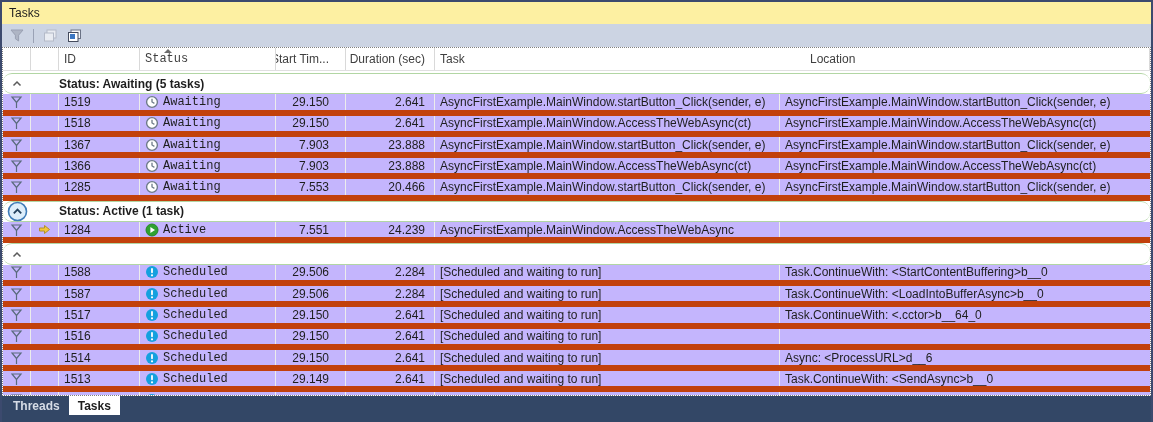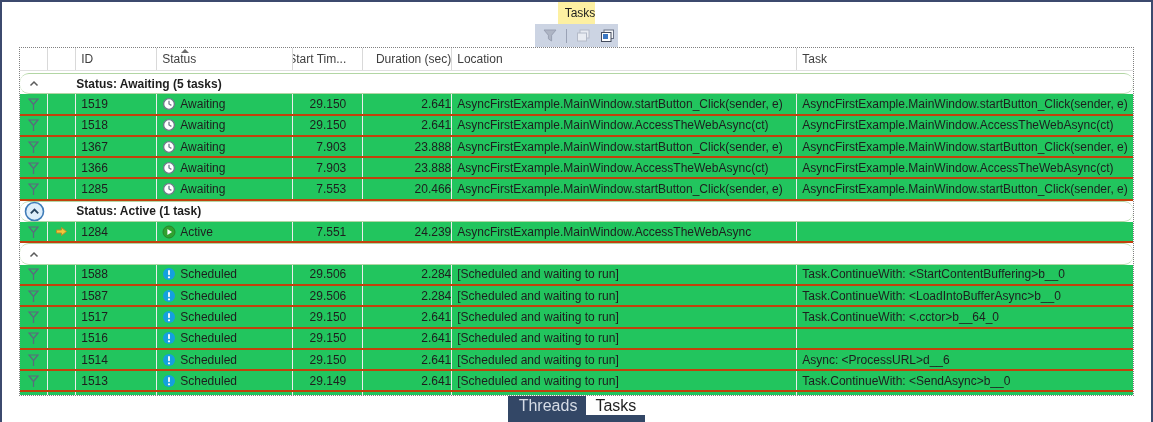--- a/index.html
+++ b/index.html
@@ -3,59 +3,59 @@
 <meta charset="utf-8">
 <style>
   * { margin:0; padding:0; box-sizing:border-box; }
   html,body { width:1153px; height:422px; overflow:hidden; background:#fff;
               font-family:"Liberation Sans", sans-serif; }
   :root{
     --titlebar:#fdf0a2; --toolbar:#ccd4e3; --navy:#3c4a6e; --strip:#334766;
     --green:#b2d6a4; --txt:#1e1e1e;
   }
   .window{ width:1153px; height:422px; border:2px solid var(--navy); border-bottom:none;
-           display:flex; flex-direction:column; background:#fff;align-items:center; }
+           display:flex; flex-direction:column; background:#fff; }
   .titlebar{ height:22px; flex:none; background:var(--titlebar); display:flex; align-items:center;
              padding-left:7px; font-size:12px; color:#1e1e1e; }
   .toolbar{ height:23px; flex:none; background:var(--toolbar); display:flex; align-items:center;
             padding-left:4px; gap:2px; }
   .tb-btn{ background:transparent; border:none; width:22px; height:20px; display:flex;
            align-items:center; justify-content:center; padding:0; }
   .tb-sep{ width:1px; height:14px; background:#9aa2b5; margin:0 3px; }
 
   .grid{ flex:1; background:#fff; border:1px dotted #808080; overflow:hidden;
          display:flex; flex-direction:column; font-size:12px; color:var(--txt); }
   .hrow{ height:23px; flex:none; display:flex; border-bottom:1px solid #e0e0e0; }
   .hcell{ position:relative; display:flex; align-items:center; padding:0 5px; color:#3f3f3f;
           border-right:1px solid #d9d9d9; overflow:hidden; white-space:nowrap; }
   .sort-arrow{ position:absolute; top:1px; left:24px; line-height:0; }
   .gbody{ margin-top:2px; }
-  .row{ height:21.3px; display:flex; border-bottom:2px solid #c2410c; background:#22c55e; }
+  .row{ height:21.3px; display:flex; border-bottom:6px solid #c2410c; background:#c4b5fd; }
   .cell{ display:flex; align-items:center; padding:0 5px; border-right:1px solid #ececec;
          overflow:hidden; white-space:nowrap; }
   .c0{ width:28px; flex:none; justify-content:center; padding:0; }
   .c1{ width:28px; flex:none; justify-content:center; padding:0; }
   .c2{ width:81px; flex:none; }
-  .c3{ width:136px; flex:none; }
+  .c3{ width:136px; flex:none;font-family:Liberation Mono, monospace; }
   .c4{ width:70px; flex:none; justify-content:flex-end; padding-right:16px; }
-  .c5{ width:89px; flex:none; justify-content:flex-end; padding-right:0; }
+  .c5{ width:89px; flex:none; justify-content:flex-end; padding-right:9px; }
   .c6{ width:345px; flex:none; }
   .c7{ flex:1; border-right:none; }
   .stxt{ margin-left:4px; }
   .icon{ display:inline-flex; line-height:0; }
 
   .grow{ height:21.3px; display:flex; align-items:center; font-weight:bold; background:#fff;
          border-top:1px solid var(--green); border-bottom:1px solid var(--green);border-radius:9px; }
   .gchev{ width:28px; flex:none; display:flex; justify-content:center; align-items:center; }
   .gspacer{ width:28px; flex:none; }
 
   .tabstrip{ height:26px; flex:none; background:var(--strip); display:flex;
              align-items:flex-start; padding-left:2px; }
-  .tab{ height:19px; display:flex; align-items:center; padding:0 9px; font-size:16px;
-        color:#d6dce6; cursor:default; }
+  .tab{ height:19px; display:flex; align-items:center; padding:0 9px; font-size:12px;
+        color:#d6dce6; cursor:default;font-weight:bold; }
   .tab.active{ background:#ffffff; color:#1e1e1e; }
 </style>
 </head>
 <body>
 
 <div class="window">
   <div class="titlebar">
     <span>Tasks</span>
   </div>
   <div class="toolbar">
@@ -103,25 +103,25 @@
               <path d="M4 0 L8 4 H0 Z" fill="#6d6d6d"></path>
             </svg>
           </span>
         </div>
         <div class="hcell c4">
           <span>Start Tim...</span>
         </div>
         <div class="hcell c5">
           <span>Duration (sec)</span>
         </div>
+        <div class="hcell c7">
+          <span>Task</span>
+        </div>
         <div class="hcell c6">
           <span>Location</span>
-        </div>
-        <div class="hcell c7">
-          <span>Task</span>
         </div>
       </div>
     <div class="gbody">
         <div class="grow">
           <div class="gchev">
             <span class="icon">
               <svg width="12" height="9" viewBox="0 0 12 9">
                 <path d="M2.5 6.5 L6 3 L9.5 6.5" fill="none" stroke="#5b5b5b" stroke-width="1.5"></path>
               </svg>
             </span>

